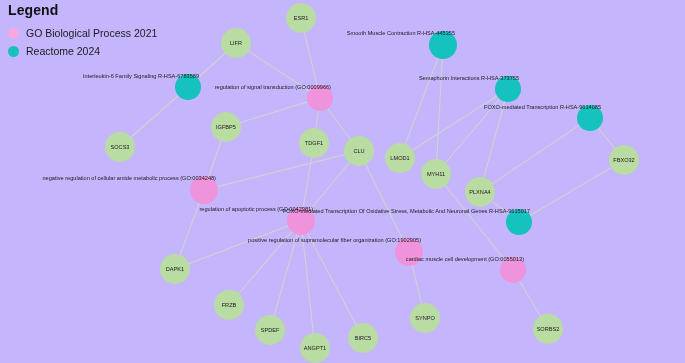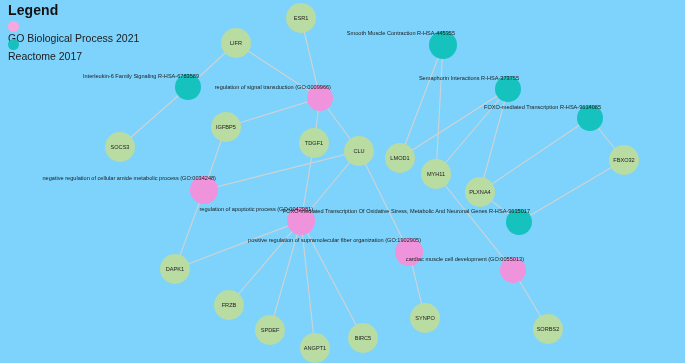--- a/index.html
+++ b/index.html
@@ -8,21 +8,21 @@
     background: #ffffff;
   }
   body {
     font-family: "Liberation Sans", sans-serif;
     -webkit-font-smoothing: antialiased;
   }
   #canvas {
     position: relative;
     width: 685px;
     height: 363px;
-    background: #7dd3fc;
+    background: #c4b5fd;
     overflow: hidden;
   }
   #graph-svg {
     position: absolute;
     left: 0;
     top: 0;
     width: 685px;
     height: 363px;
   }
   .edge-line {
@@ -55,24 +55,23 @@
   }
   #legend-title {
     font-size: 14px;
     font-weight: bold;
     color: #111111;
     margin: 0 0 3px 2px;
     letter-spacing: 0.1px;
   }
   .legend-row {
     display: flex;
-    align-items: flex-start;
+    align-items: flex-end;
     height: 18px;
     margin-left: 2px;
-    flex-direction: column;
   }
   .legend-swatch {
     width: 11px;
     height: 11px;
     border-radius: 50%;
     flex: 0 0 auto;
     margin-right: 7px;
   }
   .legend-text {
     font-size: 10.5px;
@@ -232,18 +231,18 @@
 
   <div id="legend">
     <div id="legend-title">Legend</div>
     <div id="legend-rows">
         <div class="legend-row">
           <span class="legend-swatch" style="background: rgb(247, 168, 224);"></span>
           <span class="legend-text">GO Biological Process 2021</span>
         </div>
         <div class="legend-row">
           <span class="legend-swatch" style="background: rgb(24, 191, 191);"></span>
-          <span class="legend-text">Reactome 2017</span>
+          <span class="legend-text">Reactome 2024</span>
         </div>
       </div>
   </div>
 
 </div>
 
 </body></html>

